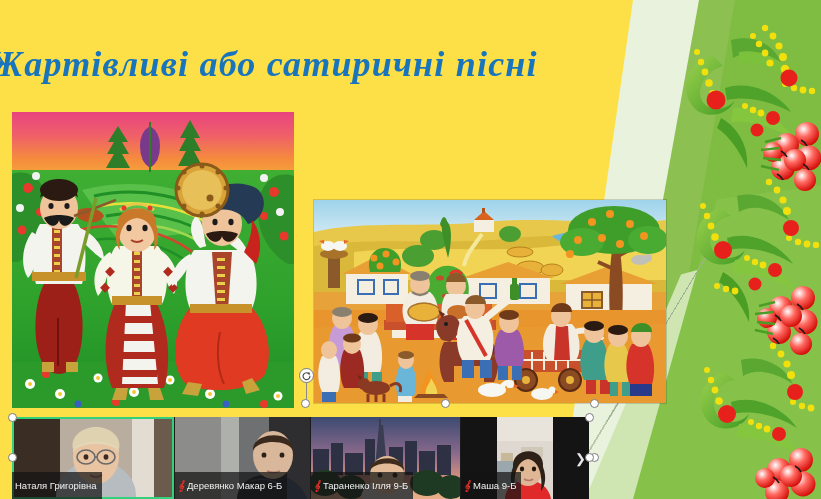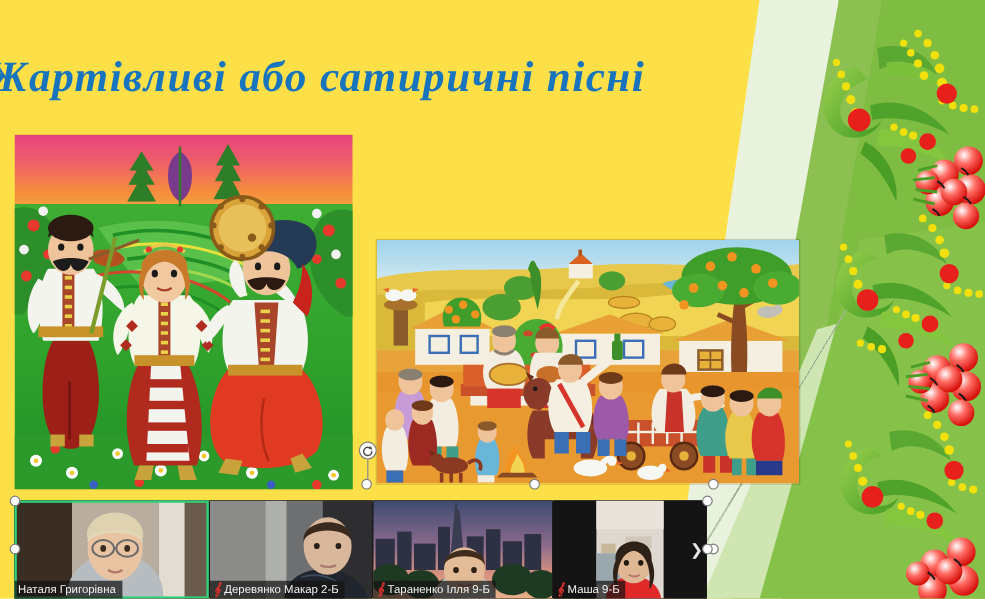--- a/index.html
+++ b/index.html
@@ -53,21 +53,21 @@
              background:#1b1b1b;z-index:30;}
   .tile{position:absolute;top:0;height:82px;overflow:hidden;background:#1a1a1a;}
   .tile .bg{position:absolute;inset:0;}
   .tile .bg svg{display:block;width:100%;height:100%;}
   .t1{left:0;width:162px;}
   .t2{left:163px;width:135px;}
   .t3{left:299px;width:149px;}
   .t4{left:449px;width:128px;}
   .active-ring{position:absolute;left:0;top:0;width:162px;height:82px;
                border:2px solid #33d17a;box-sizing:border-box;z-index:12;pointer-events:none;}
-  .namechip{position:absolute;left:0;bottom:0;height:15px;display:flex;align-items:center;
+  .namechip{position:absolute;left:0;bottom:0;height:27px;display:flex;align-items:center;
             gap:3px;padding:0 5px 0 3px;background:rgba(20,20,20,.72);
             color:#f2f2f2;font-size:9.5px;line-height:15px;white-space:nowrap;z-index:14;}
   .mic-mute{color:#e8322a;font-size:10px;font-weight:bold;font-style:italic;line-height:1;}
   .strip-next{position:absolute;right:3px;top:50%;transform:translateY(-50%);
               color:#e7e7e7;font-size:13px;line-height:1;z-index:16;}
   .film-handle{z-index:45;}
 </style>
 </head>
 <body>
 
@@ -807,21 +807,21 @@
           <g fill="#2a2018">
             <ellipse cx="89" cy="38" rx="2.4" ry="2.6"></ellipse>
             <ellipse cx="107" cy="38" rx="2.4" ry="2.6"></ellipse>
           </g>
           <path d="M92 54 q7 3 13 0" stroke="#a8776a" stroke-width="1.8" fill="none"></path>
           <path d="M76 64 q16 -5 30 4" stroke="#4a5a72" stroke-width="1.4" fill="none" opacity=".7"></path>
         </svg>
       </div>
       <div class="namechip">
         <span class="mic-mute">𝄞</span>
-        <span>Деревянко Макар  2-Б</span>
+        <span>Деревянко Макар  6-Б</span>
       </div>
     </div>
 
     <div class="tile t3">
       <div class="bg">
         <svg viewBox="0 0 149 82" preserveAspectRatio="none">
           <defs>
             <linearGradient id="dusk" x1="0" y1="0" x2="0" y2="1">
               <stop offset="0%" stop-color="#3d4a72"></stop>
               <stop offset="45%" stop-color="#8a6a8c"></stop>

